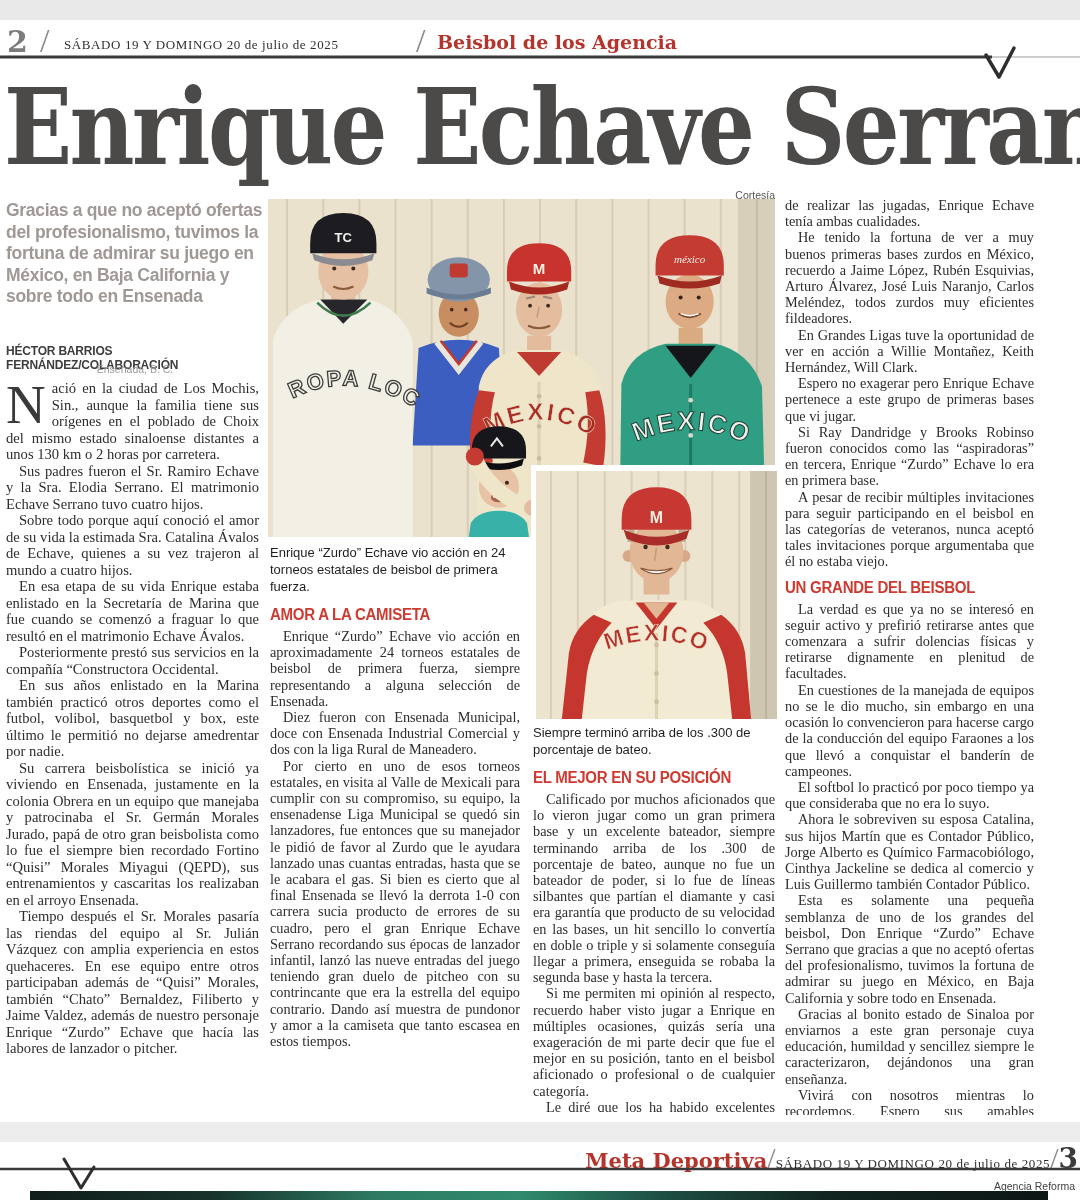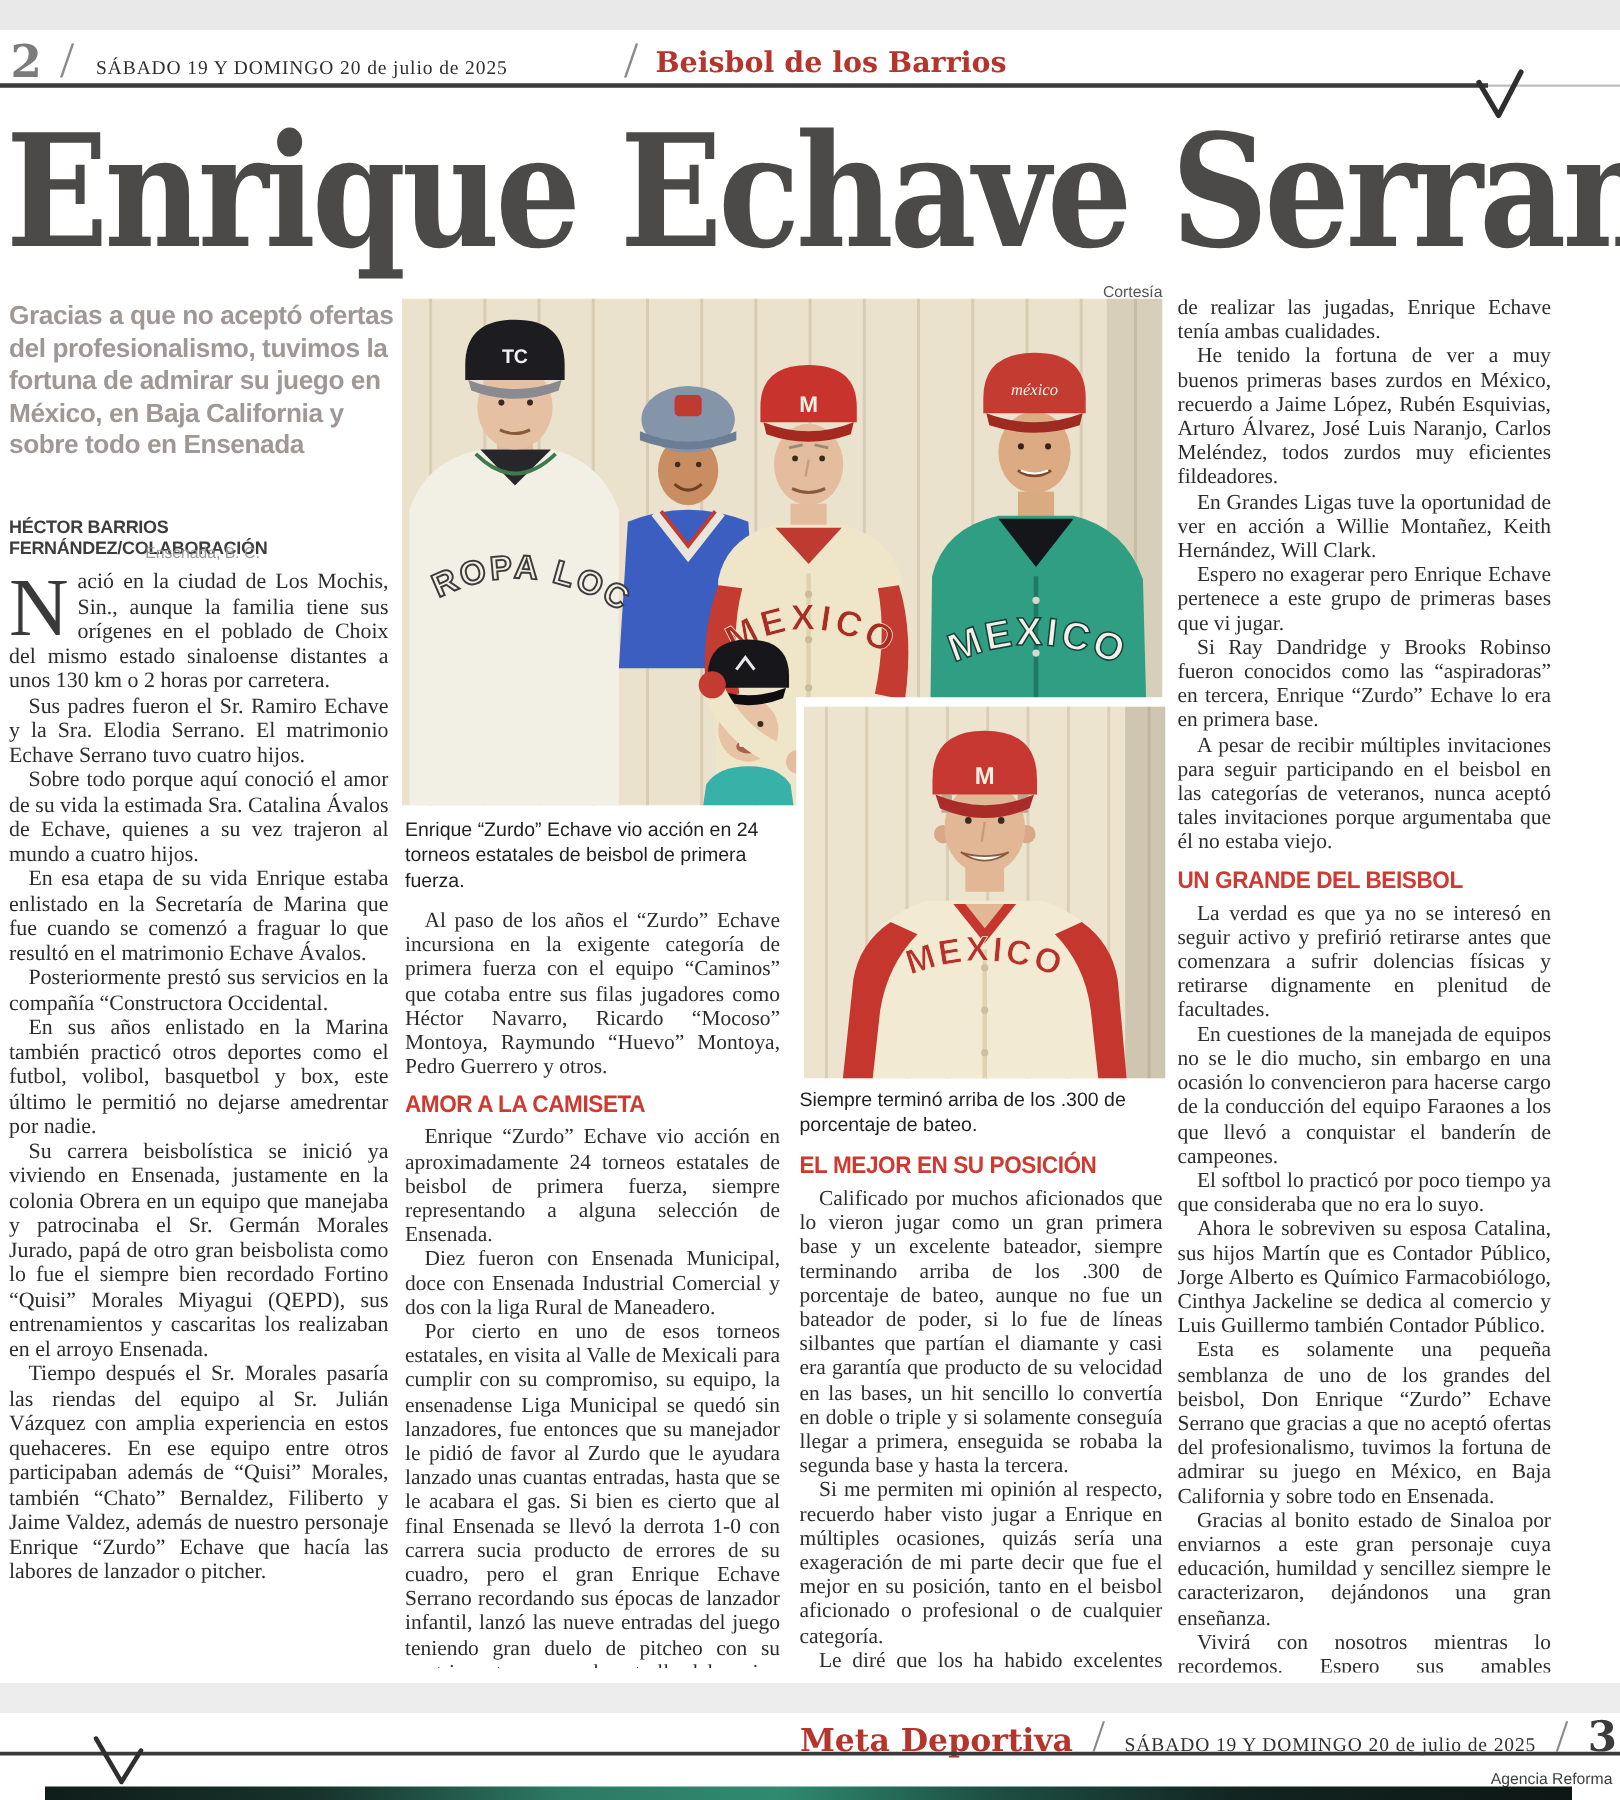--- a/index.html
+++ b/index.html
@@ -42,42 +42,42 @@
           font:10.5px "Liberation Sans",sans-serif;color:#555;}
   
   .photo1{left:268px;top:199px;width:507px;height:338px;text-decoration:underline;}
   .photo2{left:531px;top:465px;width:246px;height:254px;border-left:5px solid #fff;
           border-top:6px solid #fff;box-sizing:border-box;background:#fff;}
   .photo1 svg,.photo2 svg{display:block;width:100%;height:100%;}
   
   .watermark{left:924px;top:1050px;font:46px "Liberation Sans",sans-serif;
              color:rgba(120,120,120,.5);letter-spacing:3px;z-index:5;}
   .grayband{left:0;top:1122px;width:1080px;height:20px;background:#ededed;}
-  .footer{position:absolute;top:1141px;right:2px;display:flex;align-items:baseline;gap:13px;}
+  .footer{position:absolute;top:1141px;right:2px;display:flex;align-items:baseline;}
   .f-brand{font:bold 21px "DejaVu Serif",serif;color:#b5342c;}
   .f-slash{font:300 30px "Liberation Serif",serif;color:#8a8a8a;}
   .f-date{font:13px "Liberation Serif",serif;color:#2f2f2f;letter-spacing:.6px;}
   .f-num{font:bold 28px "DejaVu Serif",serif;color:#3b3b3b;}
   .footrule{left:0;top:1156px;width:1080px;height:40px;}
   .agency{right:5px;top:1180px;font:10.5px "Liberation Sans",sans-serif;color:#3f3f3f;}
   .bottomstrip{left:30px;top:1191px;width:1018px;height:9px;
     background:linear-gradient(90deg,#101d1a 0%,#17332c 18%,#2d7a63 34%,#2f8a6e 48%,#1d4f42 62%,#122521 78%,#0d1715 100%);}
 </style>
 </head>
 <body>
 
 <div class="page">
 
   <div class="abs topband"></div>
 
   <span class="abs hdr-num">2</span>
   <span class="abs hdr-slash" style="left:40px;">/</span>
   <span class="abs hdr-date">SÁBADO 19 Y DOMINGO 20 de julio de 2025</span>
   <span class="abs hdr-slash" style="left:416px;">/</span>
-  <span class="abs hdr-section">Beisbol de los Barrios</span>
+  <span class="abs hdr-section">Beisbol de los Agencia</span>
 
   <svg class="abs rule-svg" viewBox="0 0 1080 46">
     <line x1="0" y1="15" x2="992" y2="15" stroke="#3a3a3a" stroke-width="3"></line>
     <line x1="992" y1="15" x2="1080" y2="15" stroke="#bdbdbd" stroke-width="1.5"></line>
     <path d="M986,13 L999,35 L1014,6" fill="none" stroke="#2e2e2e" stroke-width="3.5" stroke-linecap="round" stroke-linejoin="round"></path>
   </svg>
 
   <h1 class="abs headline" style="margin:0;">Enrique Echave Serrano</h1>
 
   <div class="abs deck">Gracias a que no aceptó ofertas del profesionalismo, tuvimos la fortuna de admirar su juego en México, en Baja California y sobre todo en Ensenada</div>
@@ -210,21 +210,20 @@
         <circle cx="206" cy="256" r="9" fill="#c33b31"></circle>
         <circle cx="263" cy="307" r="8" fill="#e4bd9e"></circle>
       </g>
     </svg>
   </div>
 
   <div class="abs credit">Cortesía</div>
 
   <div class="col col2">
     <div class="caption"><span class="cb">Enrique “Zurdo”</span><span> Echave vio acción en 24 torneos estatales de beisbol de primera fuerza.</span></div>
-    <p>Al paso de los años el “Zurdo” Echave incursiona en la exigente categoría de primera fuerza con el equipo “Caminos” que cotaba entre sus filas jugadores como Héctor Navarro, Ricardo “Mocoso” Montoya, Raymundo “Huevo” Montoya, Pedro Guerrero y otros.</p>
     <span class="subhead">AMOR A LA CAMISETA</span>
     <p>Enrique “Zurdo” Echave vio acción en aproximadamente 24 torneos estatales de beisbol de primera fuerza, siempre representando a alguna selección de Ensenada.</p>
     <p>Diez fueron con Ensenada Municipal, doce con Ensenada Industrial Comercial y dos con la liga Rural de Maneadero.</p>
     <p>Por cierto en uno de esos torneos estatales, en visita al Valle de Mexicali para cumplir con su compromiso, su equipo, la ensenadense Liga Municipal se quedó sin lanzadores, fue entonces que su manejador le pidió de favor al Zurdo que le ayudara lanzado unas cuantas entradas, hasta que se le acabara el gas. Si bien es cierto que al final Ensenada se llevó la derrota 1-0 con carrera sucia producto de errores de su cuadro, pero el gran Enrique Echave Serrano recordando sus épocas de lanzador infantil, lanzó las nueve entradas del juego teniendo gran duelo de pitcheo con su contrincante que era la estrella del equipo contrario. Dando así muestra de pundonor y amor a la camiseta que tanto escasea en estos tiempos.</p>
   </div>
 
   <div class="abs photo2">
     <svg viewBox="0 0 242 245" preserveAspectRatio="none">
       <rect width="242" height="245" fill="#ece4cf"></rect>
       <g stroke="#dacfb6" stroke-width="2">

